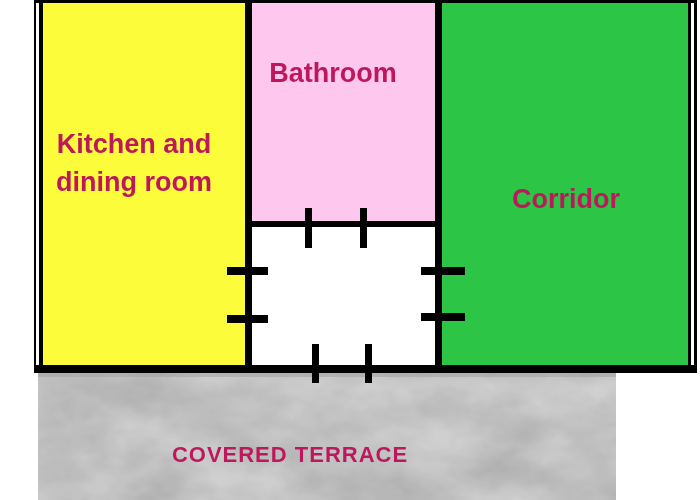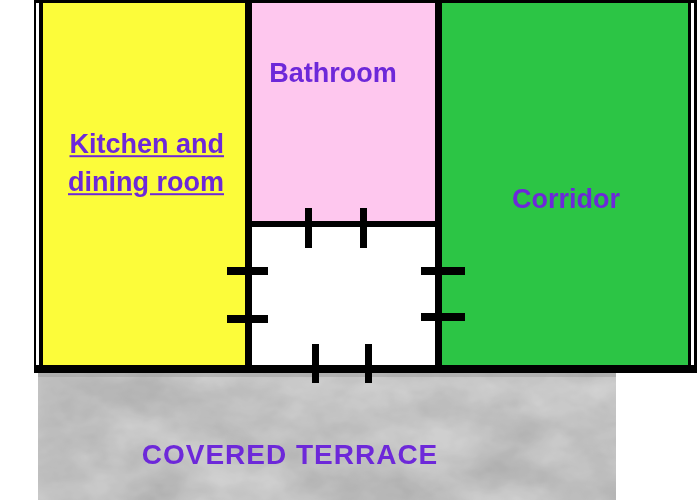--- a/index.html
+++ b/index.html
@@ -35,28 +35,28 @@
   .t-kitchen-1 {left:227px; top:267px; width:41px; height:8px;}
   .t-kitchen-2 {left:227px; top:315px; width:41px; height:8px;}
   .t-bedroom-1 {left:421px; top:267px; width:44px; height:8px;}
   .t-bedroom-2 {left:421px; top:313px; width:44px; height:8px;}
   .t-terrace-1 {left:312px; top:344px; width:7px;  height:39px;}
   .t-terrace-2 {left:365px; top:344px; width:7px;  height:39px;}
 
   
   .label{
     transform:translate(-50%,-50%);
-    color:#6d28d9;font-size:27px;font-weight:600;
-    white-space:nowrap;text-align:right;line-height:1.4;
+    color:#be185d;font-size:27px;font-weight:600;
+    white-space:nowrap;text-align:center;line-height:1.4;
   }
-  .l-kitchen {left:146px; top:164px;text-decoration:underline;}
+  .l-kitchen {left:134px; top:164px;}
   .l-bathroom{left:333px; top:74px;}
   .l-bedroom {left:566px; top:200px;}
   .l-corridor{left:344px; top:294px;}
-  .l-terrace {left:290px; top:455px;font-weight:700;font-size:28px;letter-spacing:1px;}
+  .l-terrace {left:290px; top:455px;font-weight:700;font-size:22px;letter-spacing:1px;}
   .l-kitchen span{display:block;}
 </style>
 </head>
 <body>
 
 <div class="canvas">
 
   <div class="room kitchen" style="background: rgb(252, 252, 58);"></div>
   <div class="room bathroom" style="background: rgb(254, 199, 238);"></div>
   <div class="room corridor" style="background: rgb(255, 255, 255);"></div>

